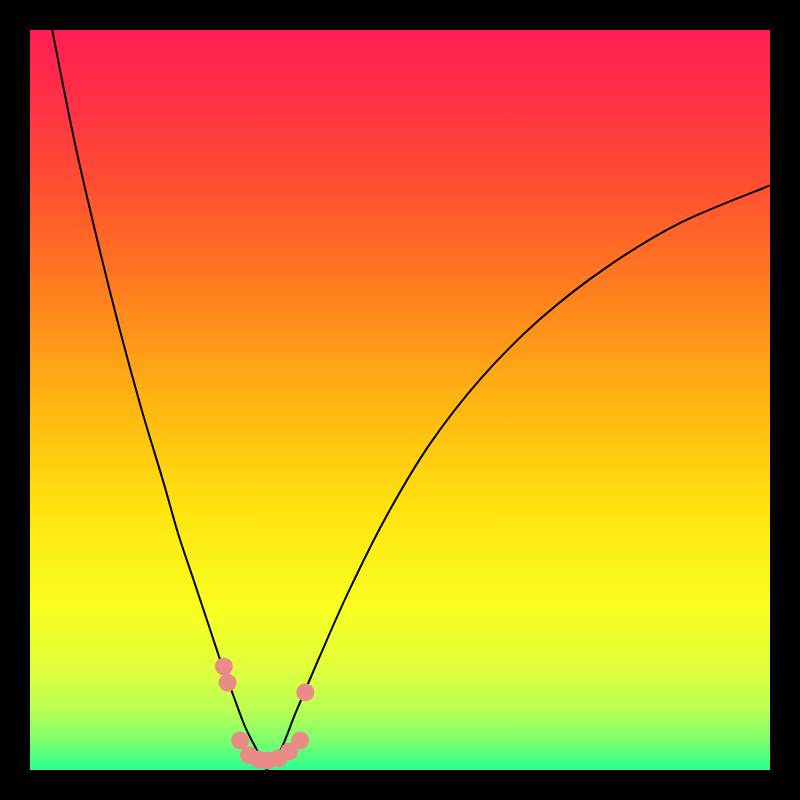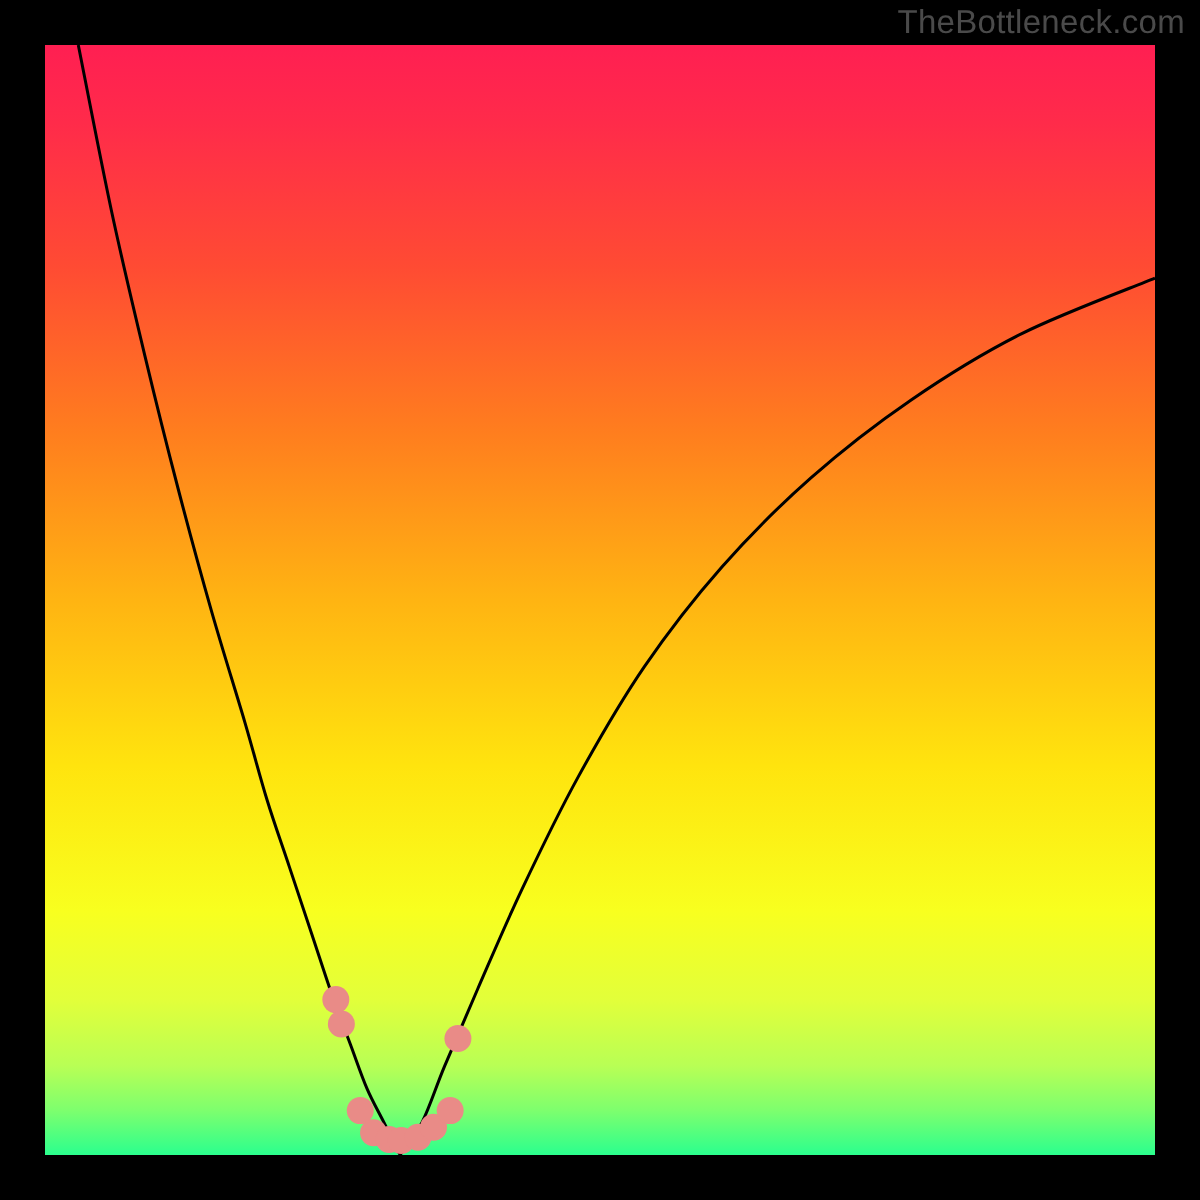--- a/index.html
+++ b/index.html
@@ -30,21 +30,20 @@
   svg {
     position: absolute;
     left: 0; top: 0;
   }
 </style>
 </head>
 <body>
 
 <div class="frame">
 
-  <div class="watermark">TheBottleneck.com</div>
 
   <svg width="800" height="800" viewBox="0 0 800 800">
     <defs>
       <linearGradient id="bg-grad" x1="0" y1="0" x2="0" y2="1">
           <stop offset="0%" stop-color="#ff1f52"></stop>
           <stop offset="7.000000000000001%" stop-color="#ff2b4a"></stop>
           <stop offset="20%" stop-color="#ff4b33"></stop>
           <stop offset="35%" stop-color="#ff7e1e"></stop>
           <stop offset="50%" stop-color="#ffb412"></stop>
           <stop offset="65%" stop-color="#ffe40e"></stop>

